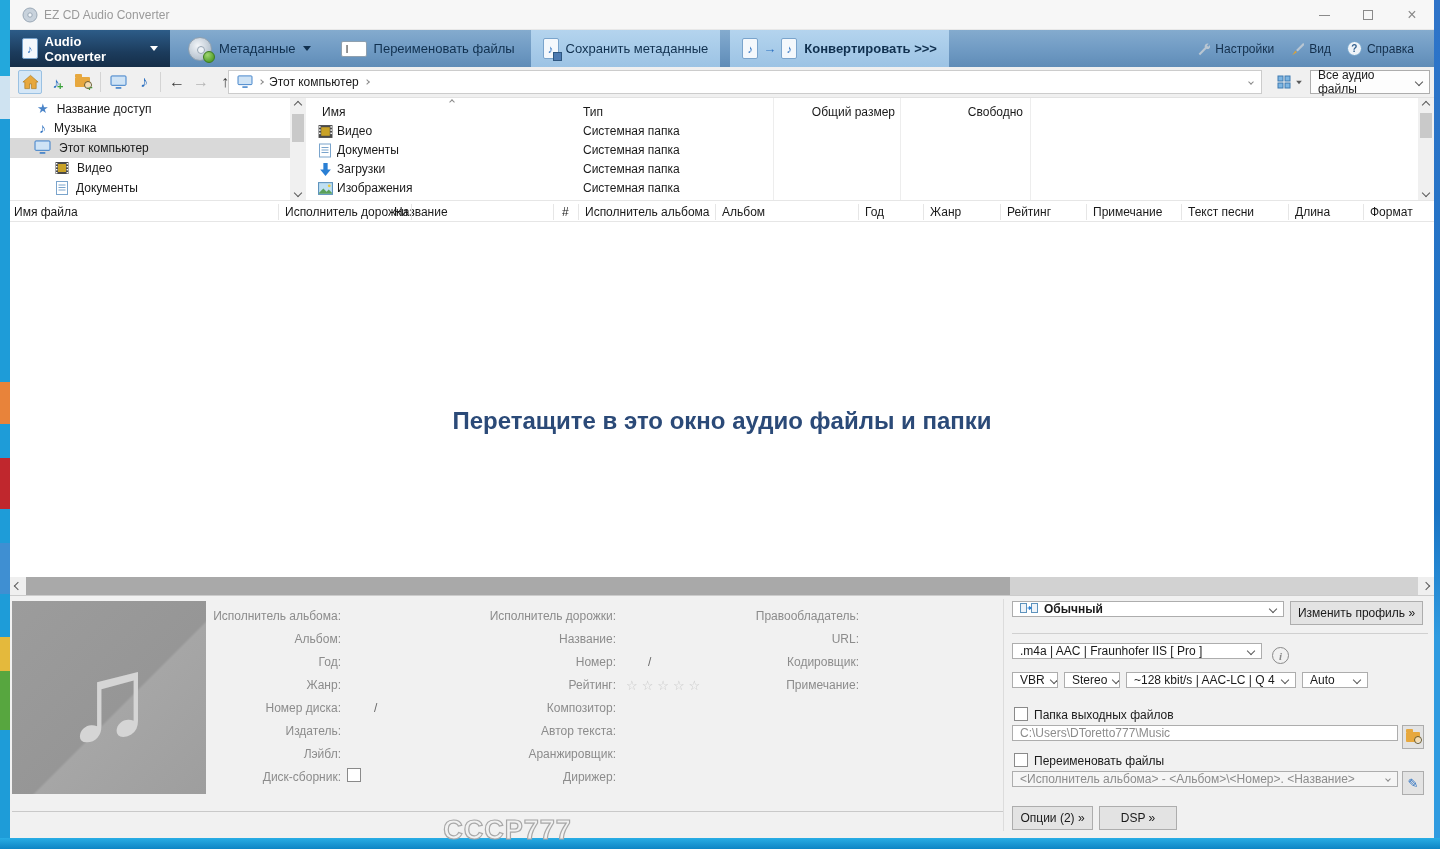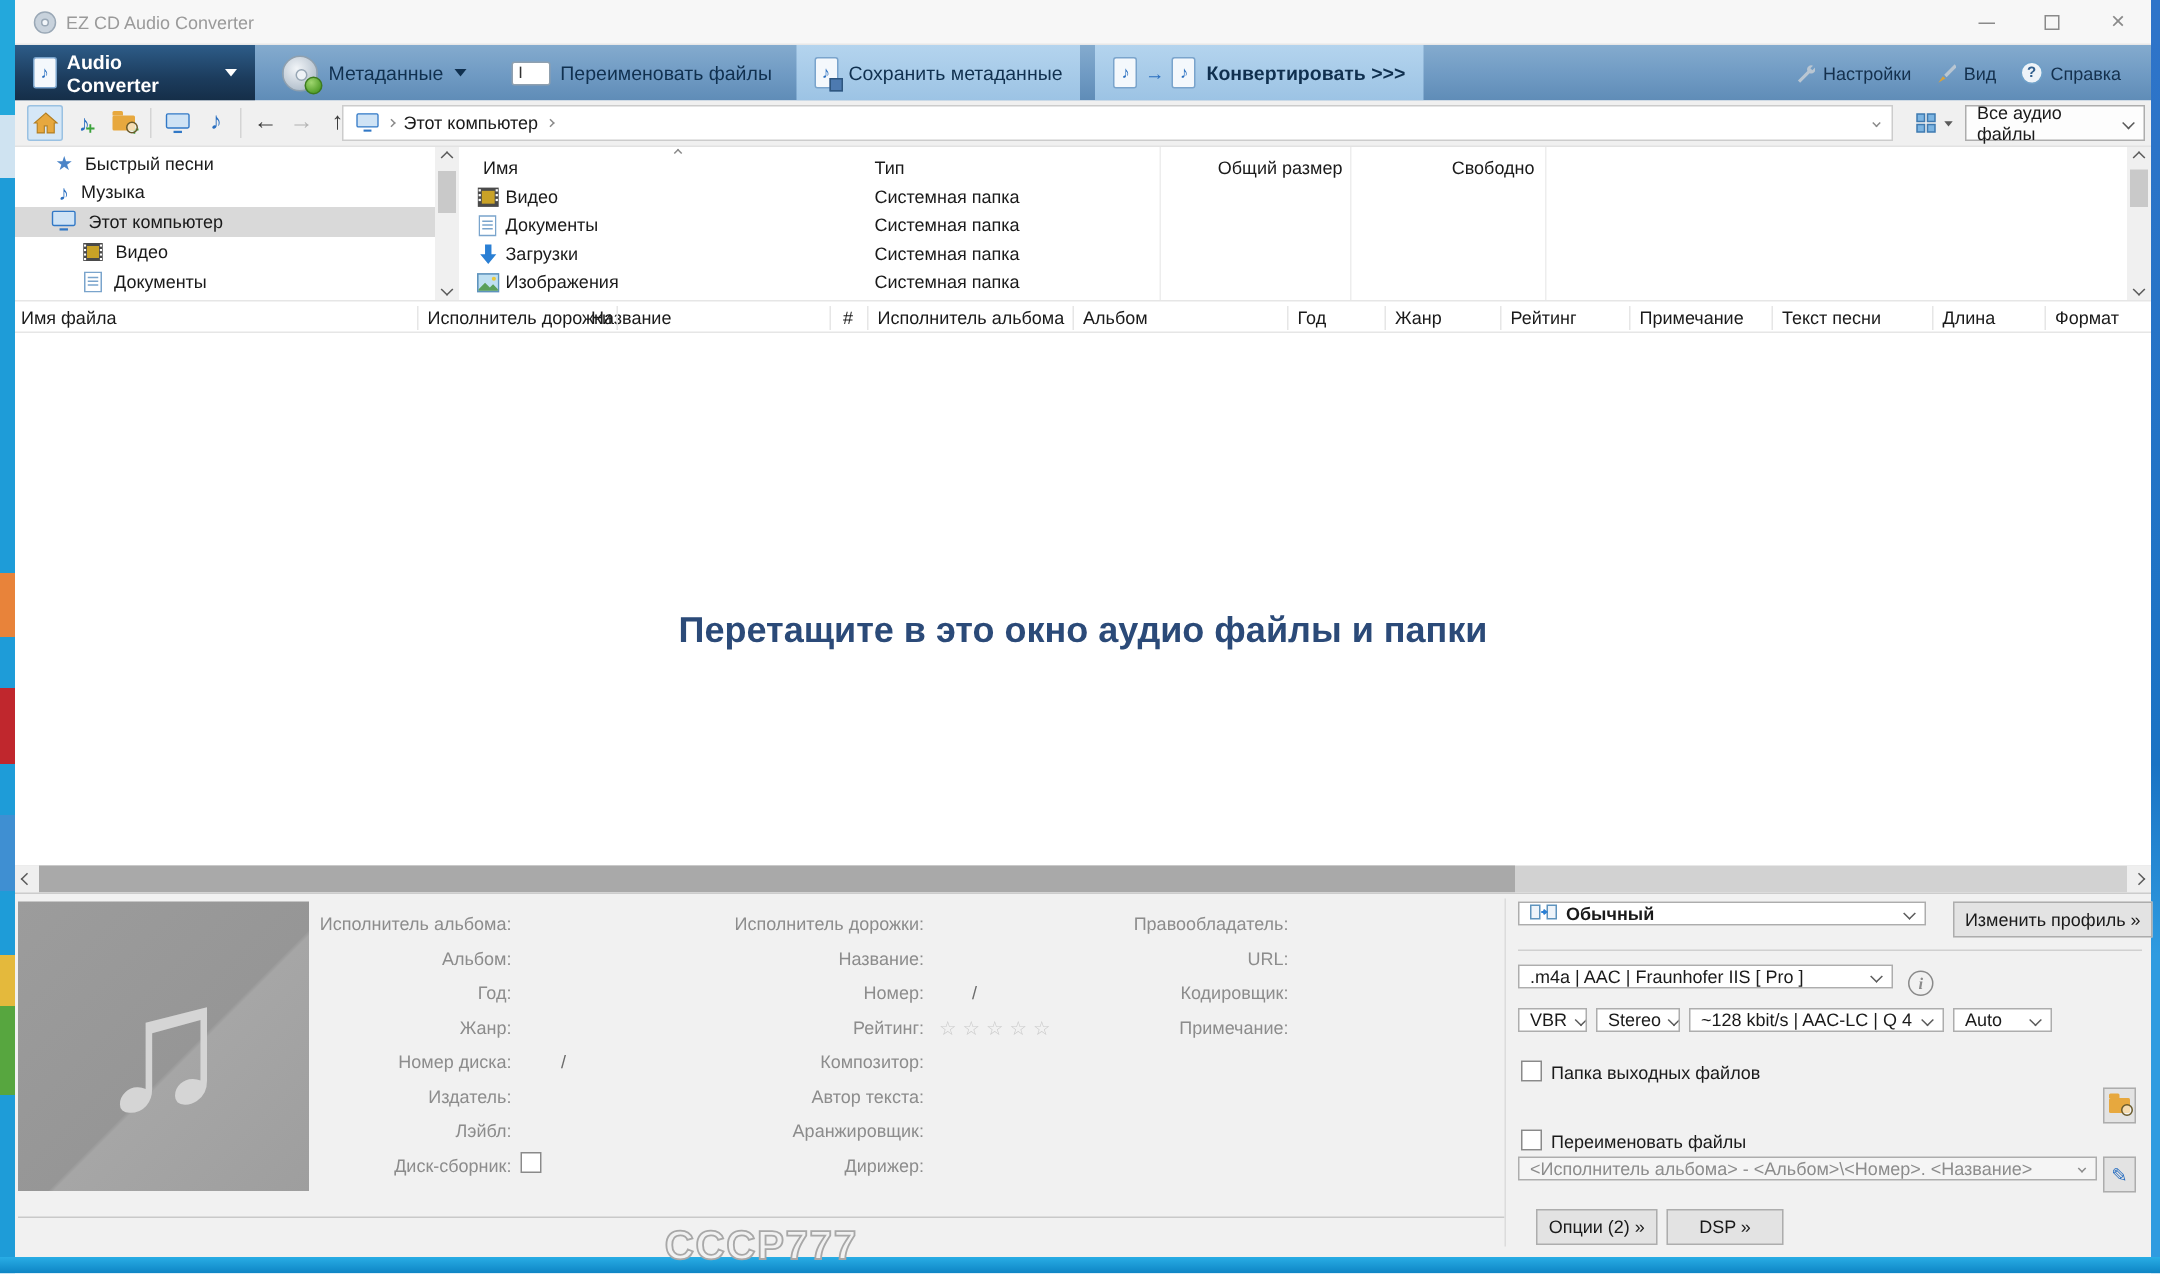--- a/index.html
+++ b/index.html
@@ -101,21 +101,21 @@
   .stars { position:absolute; font-size:13px; color:#c9c9c9; letter-spacing:4px; }
   .cb { position:absolute; width:14px; height:14px; background:#ffffff; border:1px solid #8a8a8a; }
   .divider-h { position:absolute; left:2px; top:215px; width:991px; height:1px; background:#c9c9c9; }
   .divider-v { position:absolute; left:993px; top:3px; width:1px; height:232px; background:#dcdcdc; }
   .watermark { position:absolute; left:0; top:219px; width:995px; text-align:center; font-size:27px; font-weight:bold;
     color:#f1f1f1; -webkit-text-stroke:1.2px #a8a8a8; letter-spacing:1px; }
 
   
   .combo { position:absolute; height:16px; background:#ffffff; border:1px solid #adadad; display:flex; align-items:center; gap:6px; padding:0 7px; font-size:12px; color:#1a1a1a; white-space:nowrap; overflow:hidden; }
   .combo .chev { margin-left:auto; flex:none; }
-  .btn { position:absolute; height:24px; background:#e3e3e3; border:1px solid #adadad; display:flex; align-items:center; justify-content:center; font-size:12px; color:#1a1a1a;margin-left:12px; }
+  .btn { position:absolute; height:24px; background:#e3e3e3; border:1px solid #adadad; display:flex; align-items:center; justify-content:center; font-size:12px; color:#1a1a1a; }
   .enc-label { position:absolute; font-size:12px; color:#1a1a1a; white-space:nowrap; }
   .enc-sep { position:absolute; left:1002px; width:416px; height:1px; background:#d0d0d0; }
   .gray-text { color:#8c8c8c; }
   .info-ic { position:absolute; width:17px; height:17px; border:1.5px solid #8a8a8a; border-radius:50%; color:#8a8a8a; font-size:11px; font-weight:bold; display:flex; align-items:center; justify-content:center; font-family:"Liberation Serif", serif; font-style:italic; }
   .tool-btn { position:absolute; width:22px; height:24px; background:#e3e3e3; border:1px solid #adadad; display:flex; align-items:center; justify-content:center; }
   .folder-glyph { position:relative; width:14px; height:10px; background:#e7a83e; border-radius:1px; }
   .folder-glyph::before { content:""; position:absolute; left:0; top:-3px; width:7px; height:3px; background:#e7a83e; border-radius:1px 1px 0 0; }
   .folder-glyph::after { content:""; position:absolute; right:-2px; bottom:-2px; width:6px; height:6px; border:1.5px solid #6a5a2a; border-radius:50%; background:rgba(255,255,255,.6); }
   .edit-glyph { font-size:13px; color:#2a6fc0; }
 
@@ -247,21 +247,21 @@
         <span>Все аудио файлы</span>
         <span class="chv down"></span>
       </div>
     </div>
 
     <div class="browser">
 
       <div class="tree-sel"></div>
       <div class="tree-item" style="left:27px; top:1px;">
         <span style="color:#4a84c8;font-size:13px;">★</span>
-        <span>Быстрый песни</span>
+        <span>Название доступ</span>
       </div>
       <div class="tree-item" style="left:29px; top:20px;">
         <span style="color:#2a6fc0;font-size:14px;">♪</span>
         <span>Музыка</span>
       </div>
       <div class="tree-item" style="left:24px; top:40px;">
         <svg width="17" height="15" viewBox="0 0 18 16">
           <rect x="1" y="1" width="16" height="10" rx="1" fill="#cfe3f5" stroke="#3178c6"></rect>
           <rect x="6" y="13" width="6" height="1.6" fill="#3178c6"></rect>
         </svg>
@@ -475,20 +475,23 @@
         <span>~128 kbit/s | AAC-LC | Q 4</span>
         <span class="chev chv down"></span>
       </div>
       <div class="combo" style="left:1292px; top:76px; width:66px;">
         <span>Auto</span>
         <span class="chev chv down"></span>
       </div>
 
       <div class="cb" style="left:1004px; top:111px;"></div>
       <div class="enc-label" style="left:1024px; top:112px;">Папка выходных файлов</div>
+      <div class="combo" style="left:1002px; top:129px; width:386px;">
+        <span class="gray-text">C:\Users\DToretto777\Music</span>
+      </div>
       <div class="tool-btn" style="left:1392px; top:129px;">
         <span class="folder-glyph"></span>
       </div>
 
       <div class="cb" style="left:1004px; top:157px;"></div>
       <div class="enc-label" style="left:1024px; top:158px;">Переименовать файлы</div>
       <div class="combo" style="left:1002px; top:175px; width:386px; background:#f5f5f5;">
         <span class="gray-text">&lt;Исполнитель альбома&gt; - &lt;Альбом&gt;\&lt;Номер&gt;. &lt;Название&gt;</span>
         <span class="chev chv down sm"></span>
       </div>

